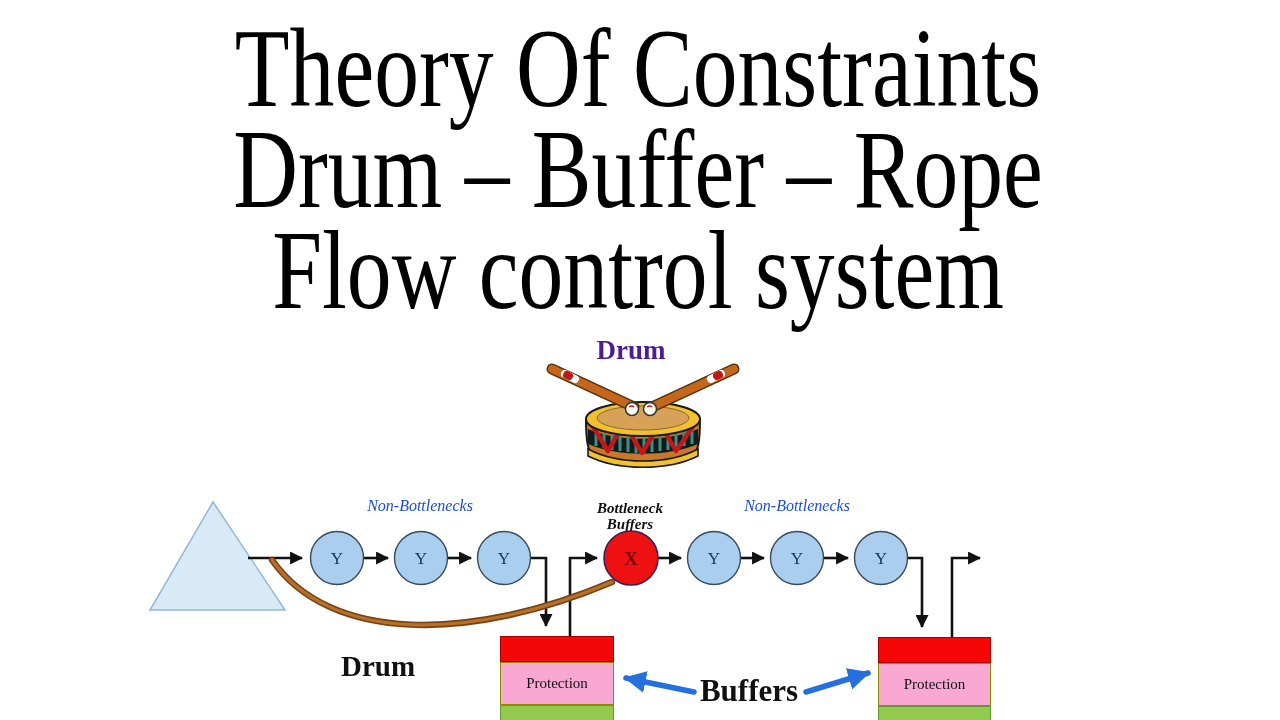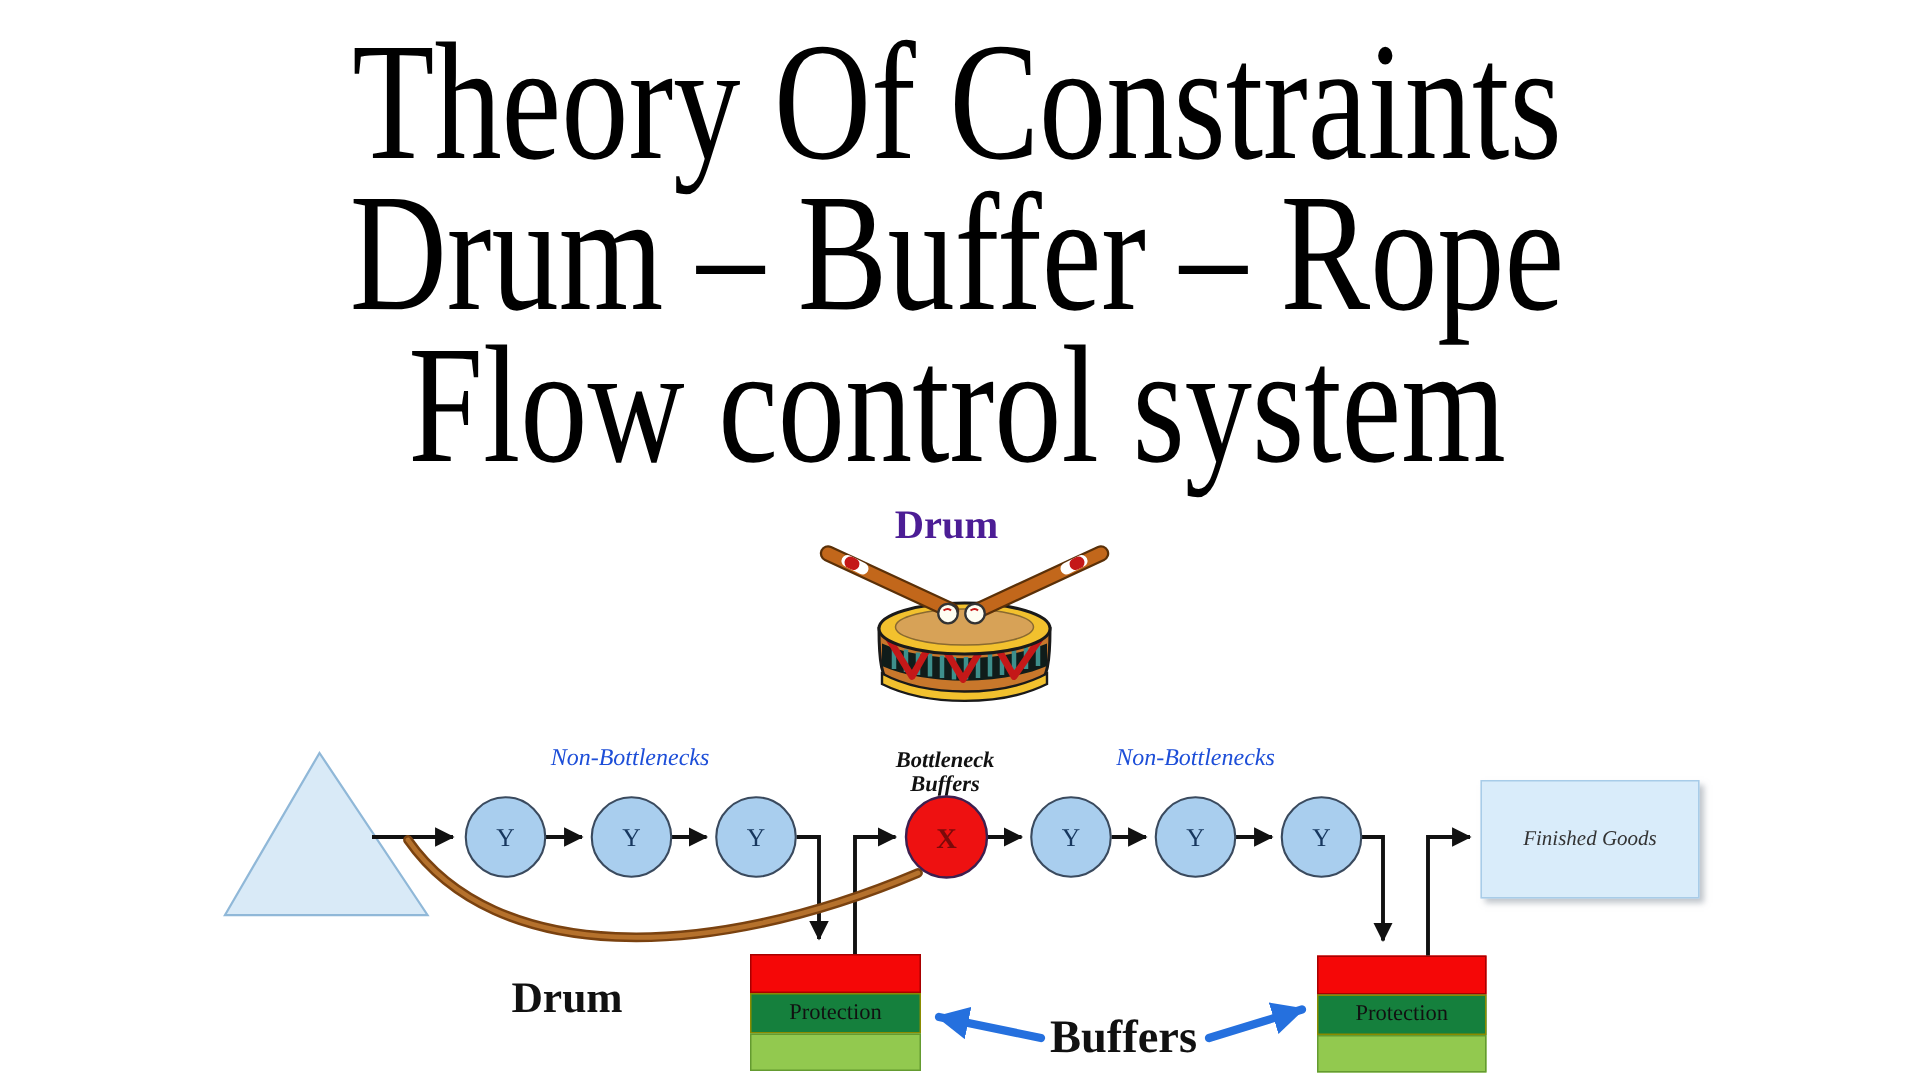--- a/index.html
+++ b/index.html
@@ -19,21 +19,21 @@
   
   #fg-box{position:absolute;left:987px;top:520px;width:146px;height:79px;
           background:#d9ecfa;border:1.5px solid #a8cce8;box-sizing:border-box;
           box-shadow:3px 3px 4px rgba(140,150,160,0.55);
           display:flex;align-items:center;justify-content:center;}
   #fg-box .txt{font-style:italic;font-size:14px;color:#333;}
   
   .buffer{position:absolute;width:114px;}
   .band{box-sizing:border-box;width:100%;}
   .band.red{height:26px;background:#f50707;border:1px solid #a80000;}
-  .band.yellow{height:27px;background:#15803d;border:1px solid #8b8b00;
+  .band.yellow{height:43px;background:#f9a8d4;border:1px solid #8b8b00;
                display:flex;align-items:center;justify-content:center;
                font-size:15px;color:#111;text-align:center;}
   .band.green{height:25px;background:#92c94f;border:1px solid #649b30;}
   
   #overlay{position:absolute;left:0;top:0;pointer-events:none;}
   #overlay text.node-y{font-family:"Liberation Serif",serif;font-size:17px;fill:#17375e;}
   #overlay text.node-x{font-family:"Liberation Serif",serif;font-size:19px;font-weight:bold;fill:#7b0a0a;}
 </style>
 </head>
 <body>
@@ -41,23 +41,20 @@
 <div id="stage">
 
   <div id="title">
     <div>Theory Of Constraints</div>
     <div>Drum – Buffer – Rope</div>
     <div>Flow control system</div>
   </div>
 
   <div class="lbl gray-bold" style="left:631px;top:350px;">Drum</div>
 
-  <div id="fg-box">
-    <span class="txt">Finished Goods</span>
-  </div>
 
   <div class="buffer" style="left:500px;top:636px;">
     <div class="band red"></div>
     <div class="band yellow">
       <span>Protection</span>
     </div>
     <div class="band green"></div>
   </div>
 
   <div class="buffer" style="left:878px;top:637px;width:113px;">

